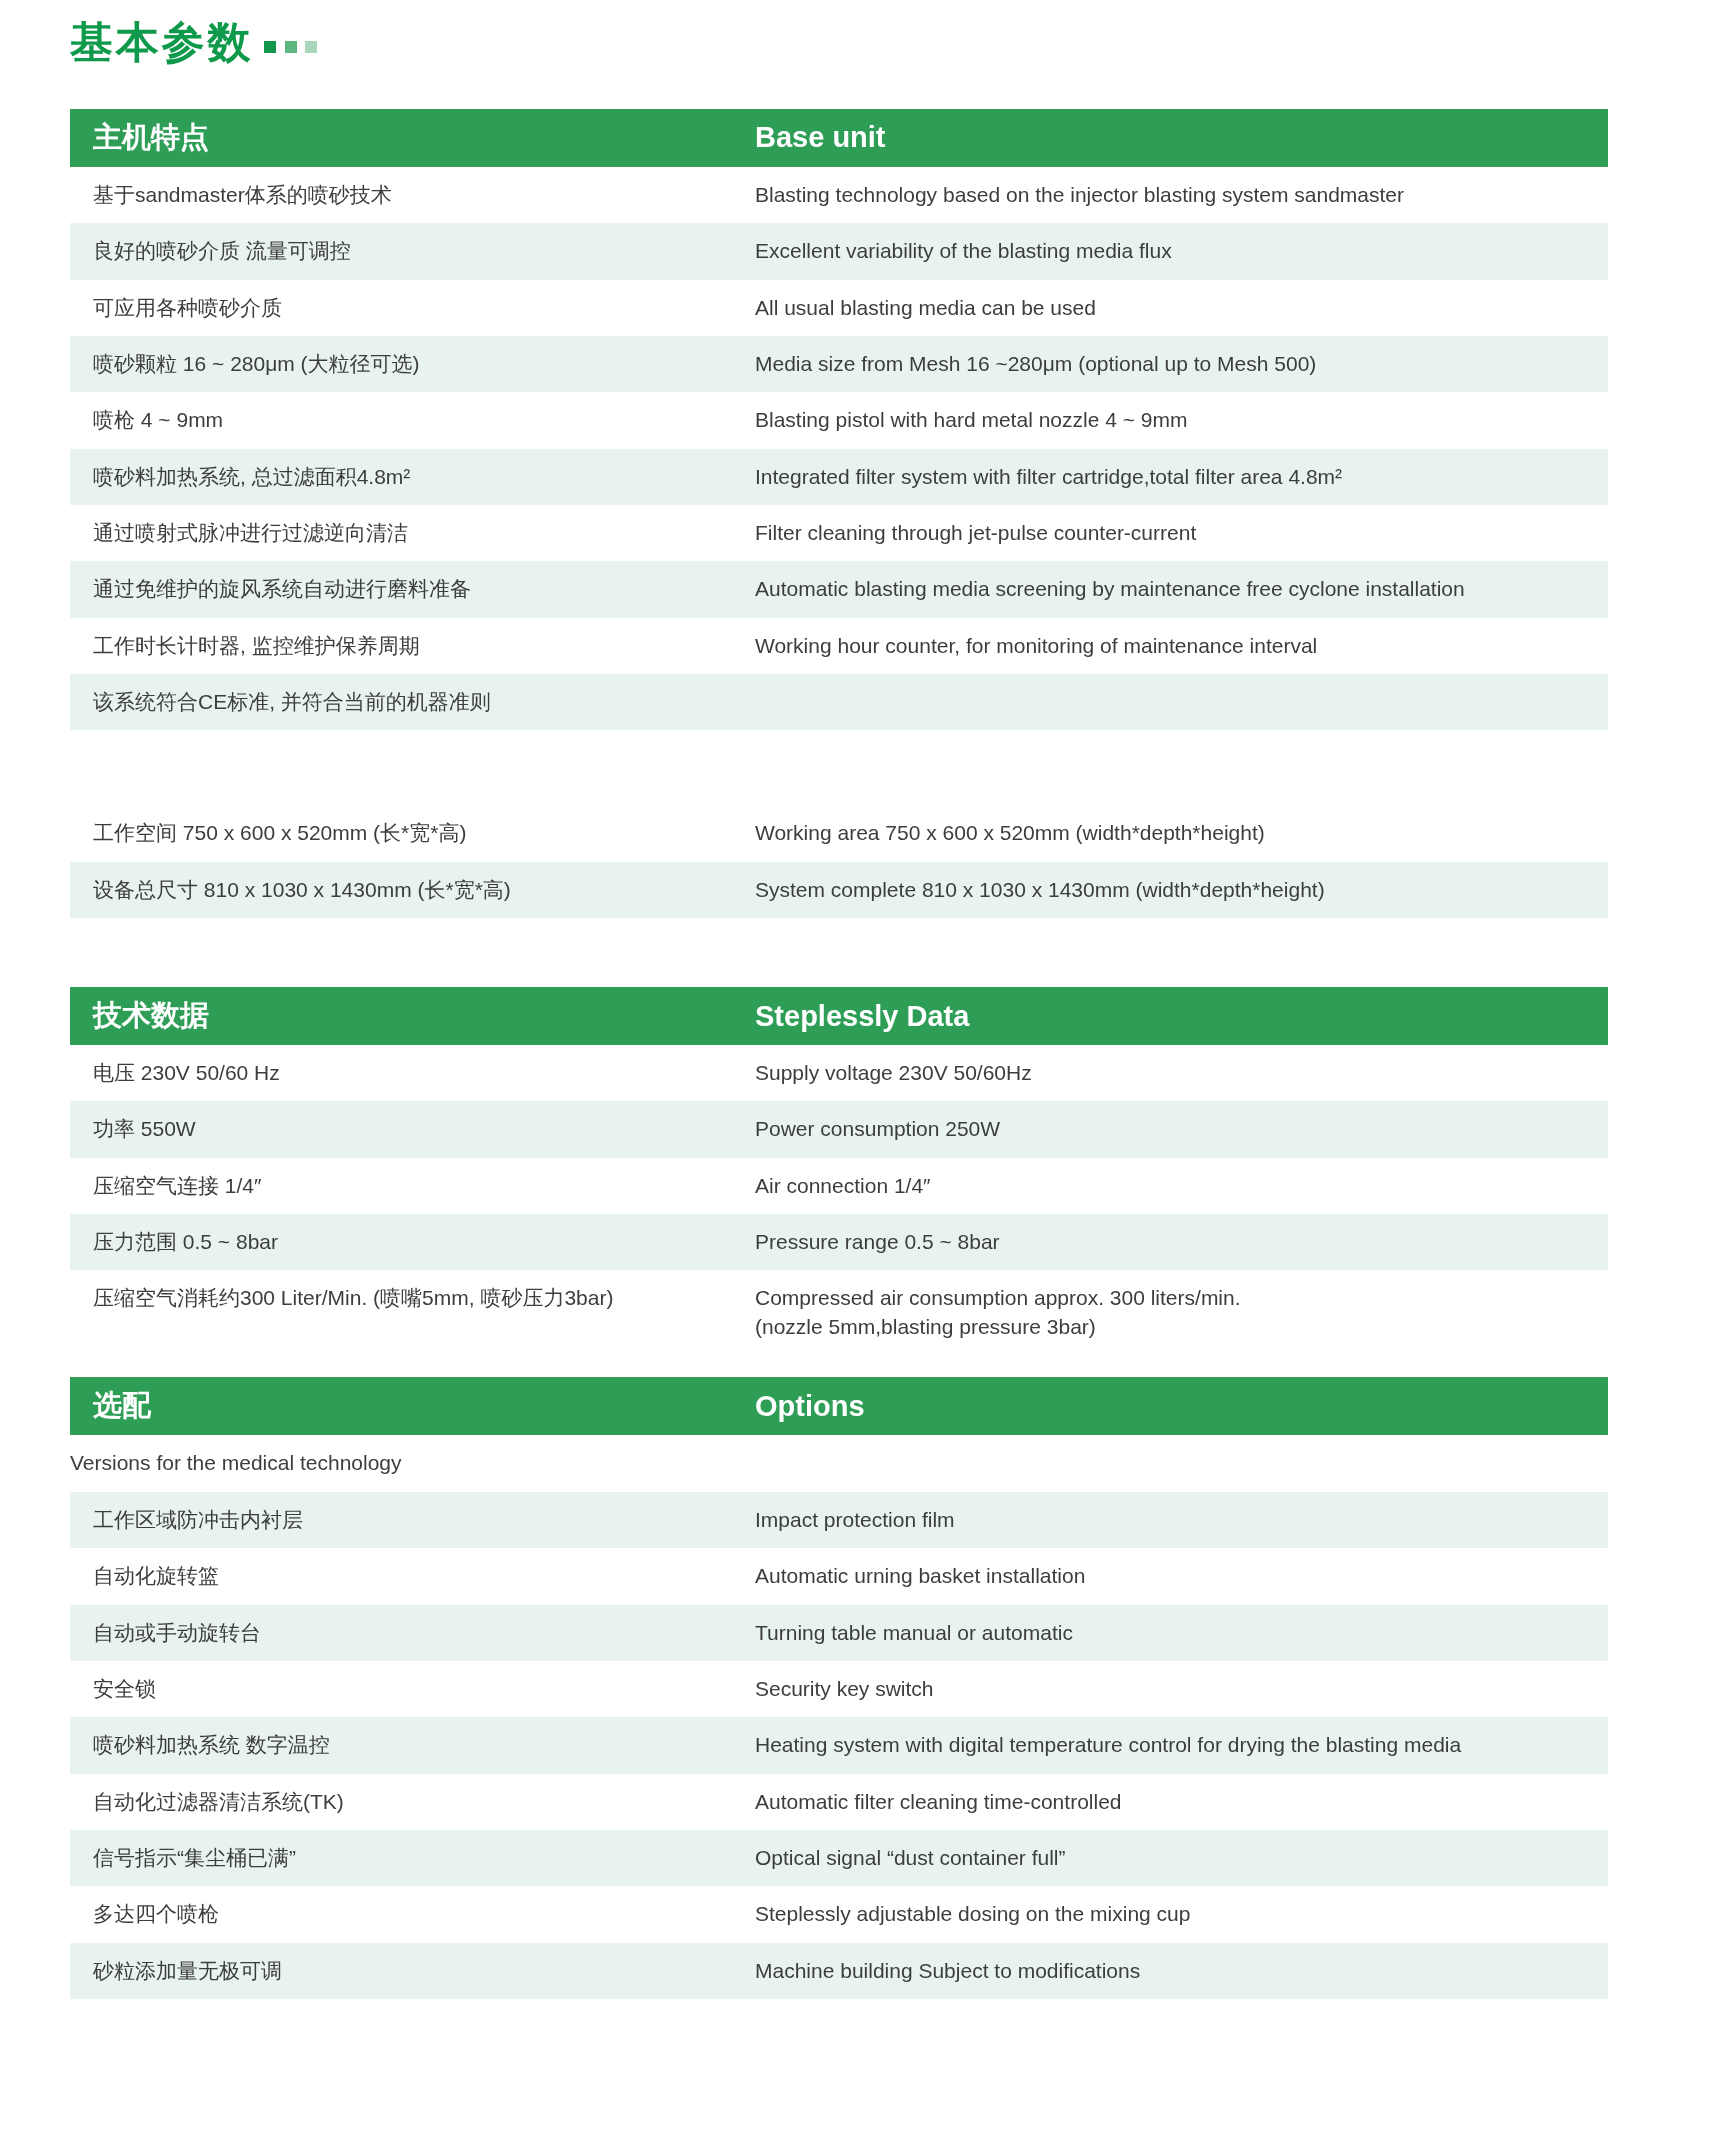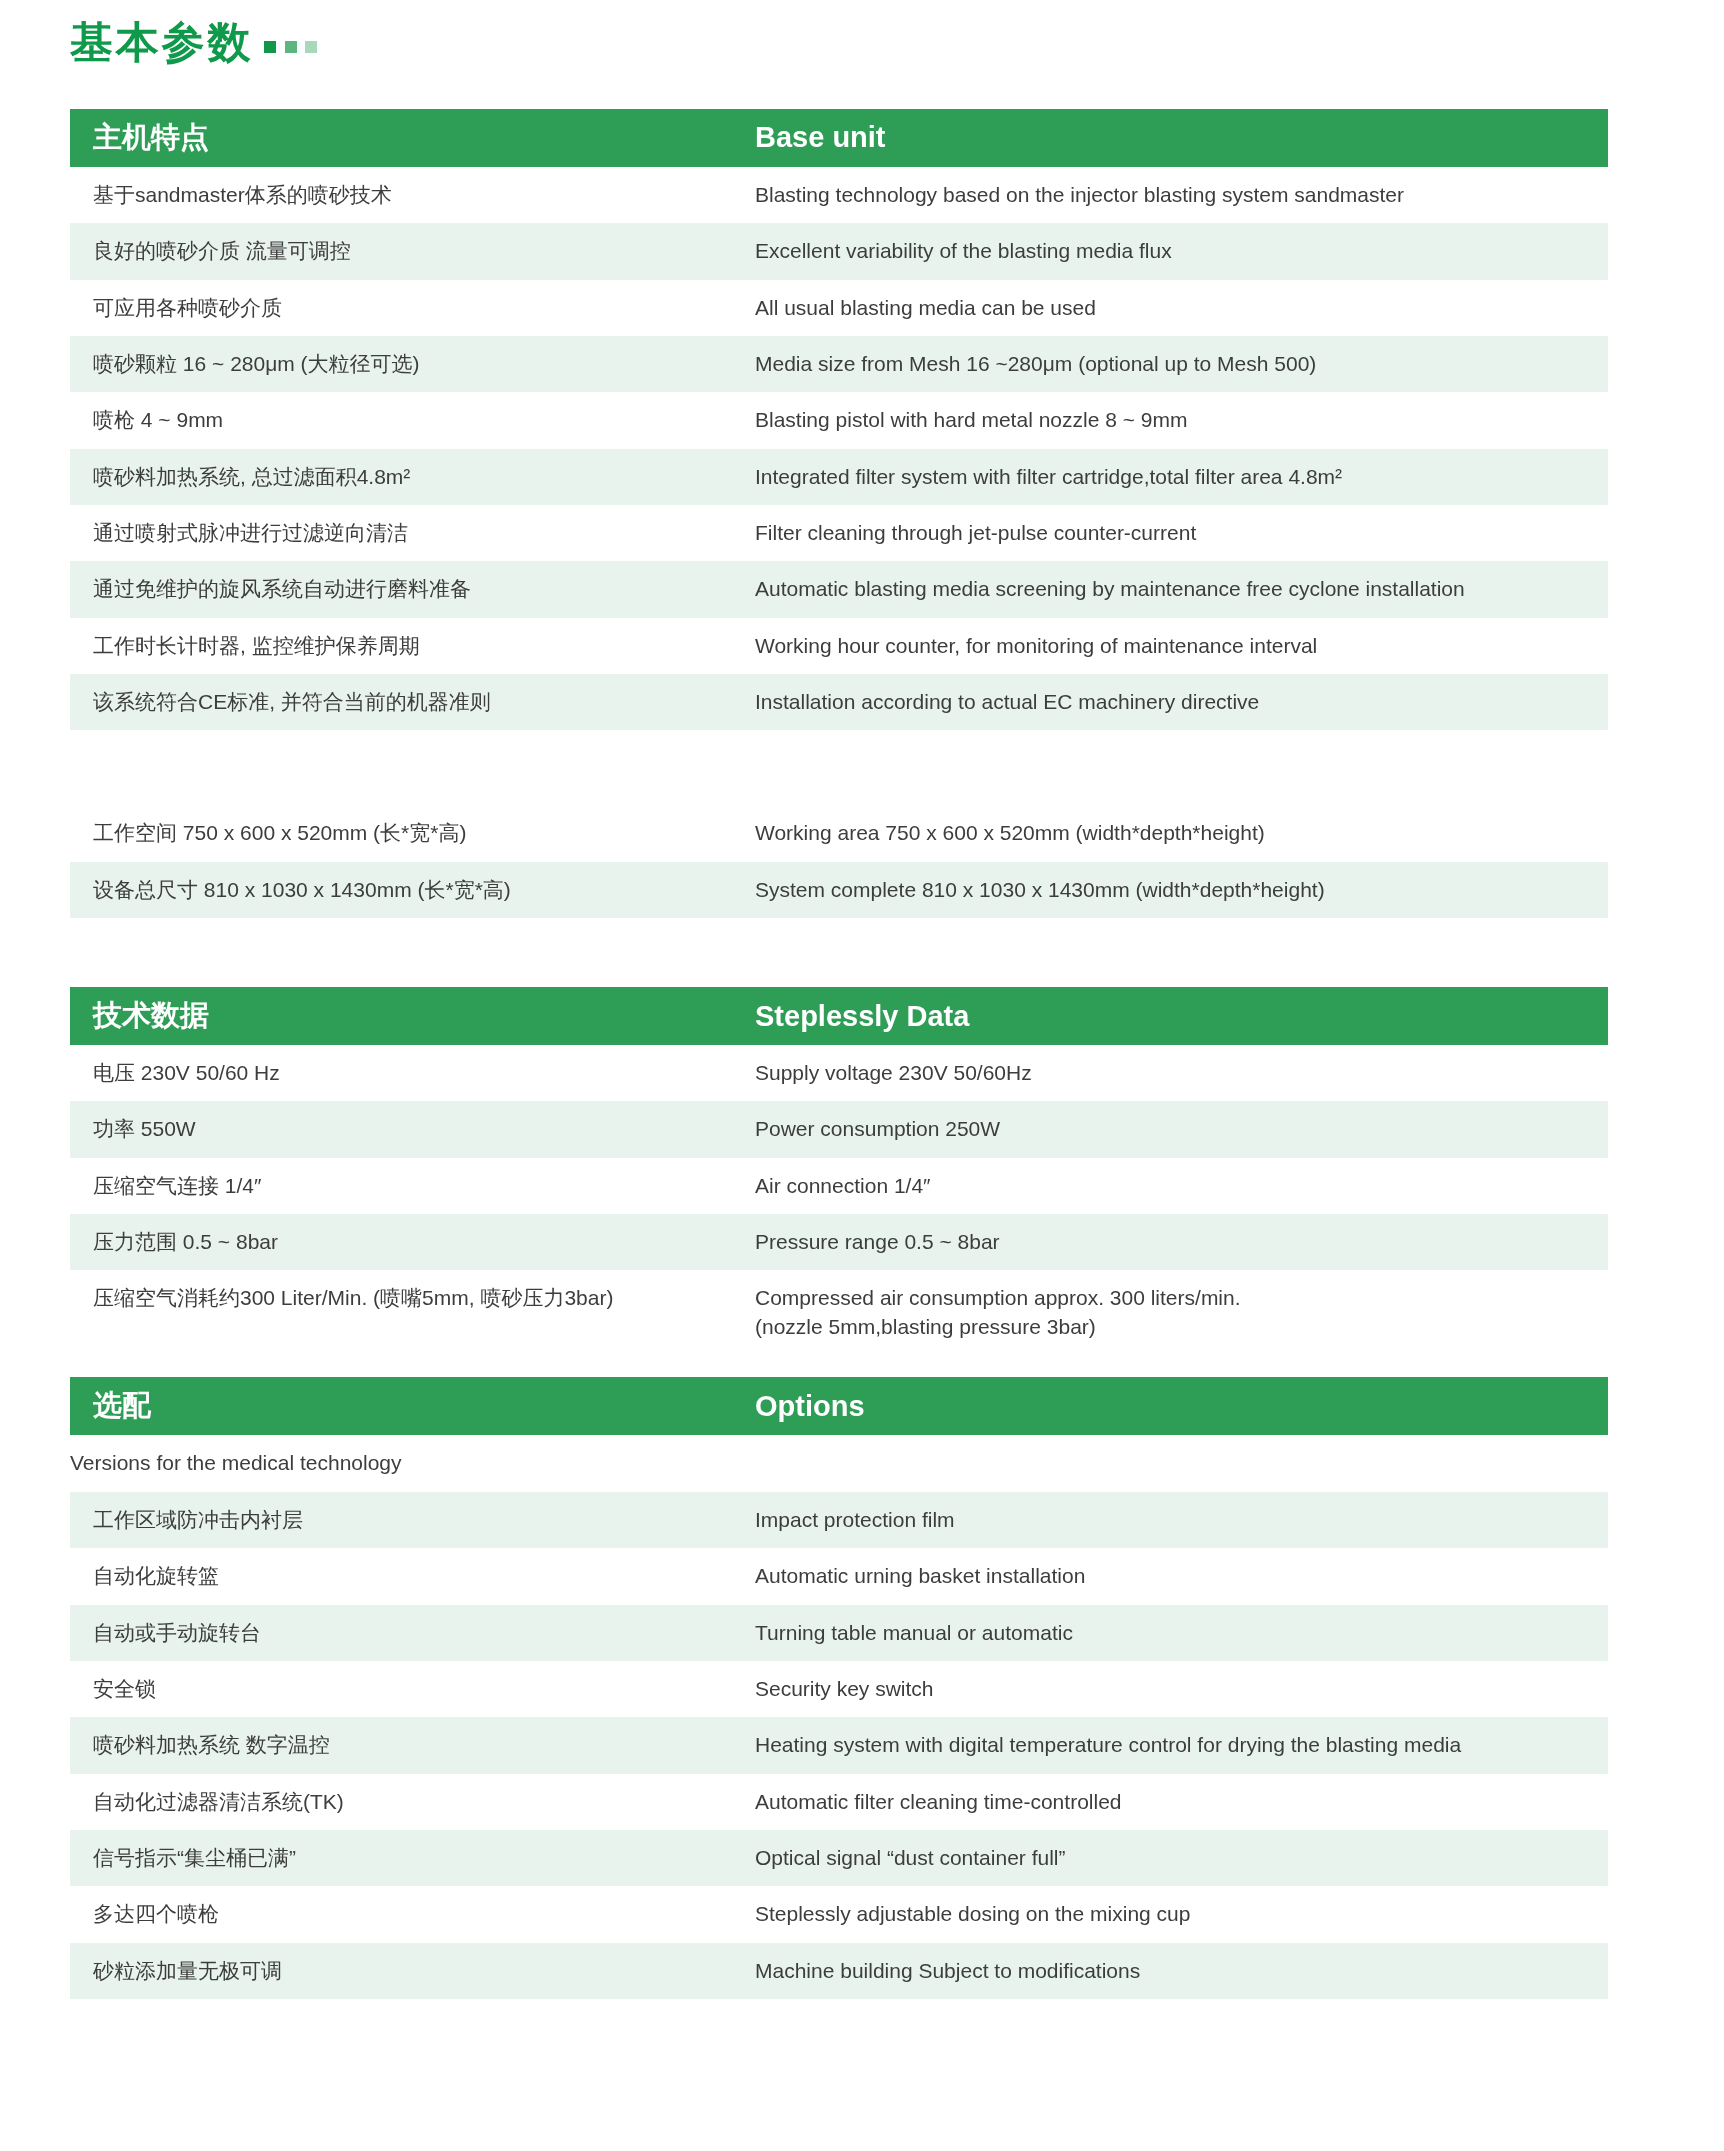--- a/index.html
+++ b/index.html
@@ -69,41 +69,40 @@
         <div class="row">
           <div class="cell cell-cn">可应用各种喷砂介质</div>
           <div class="cell cell-en">All usual blasting media can be used</div>
         </div>
         <div class="row alt">
           <div class="cell cell-cn">喷砂颗粒 16 ~ 280μm (大粒径可选)</div>
           <div class="cell cell-en">Media size from Mesh 16 ~280μm (optional up to Mesh 500)</div>
         </div>
         <div class="row">
           <div class="cell cell-cn">喷枪 4 ~ 9mm</div>
-          <div class="cell cell-en">Blasting pistol with hard metal nozzle 8 ~ 9mm</div>
+          <div class="cell cell-en">Blasting pistol with hard metal nozzle 4 ~ 9mm</div>
         </div>
         <div class="row alt">
           <div class="cell cell-cn">喷砂料加热系统, 总过滤面积4.8m²</div>
           <div class="cell cell-en">Integrated filter system with filter cartridge,total filter area 4.8m²</div>
         </div>
         <div class="row">
           <div class="cell cell-cn">通过喷射式脉冲进行过滤逆向清洁</div>
           <div class="cell cell-en">Filter cleaning through jet-pulse counter-current</div>
         </div>
         <div class="row alt">
           <div class="cell cell-cn">通过免维护的旋风系统自动进行磨料准备</div>
           <div class="cell cell-en">Automatic blasting media screening by maintenance free cyclone installation</div>
         </div>
         <div class="row">
           <div class="cell cell-cn">工作时长计时器, 监控维护保养周期</div>
           <div class="cell cell-en">Working hour counter, for monitoring of maintenance interval</div>
         </div>
         <div class="row alt">
           <div class="cell cell-cn">该系统符合CE标准, 并符合当前的机器准则</div>
-          <div class="cell cell-en">Installation according to actual EC machinery directive</div>
         </div>
       </div>
       <div class="spec-table m2">
         <div class="row">
           <div class="cell cell-cn">工作空间 750 x 600 x 520mm (长*宽*高)</div>
           <div class="cell cell-en">Working area 750 x 600 x 520mm (width*depth*height)</div>
         </div>
         <div class="row alt">
           <div class="cell cell-cn">设备总尺寸 810 x 1030 x 1430mm (长*宽*高)</div>
           <div class="cell cell-en">System complete 810 x 1030 x 1430mm (width*depth*height)</div>

